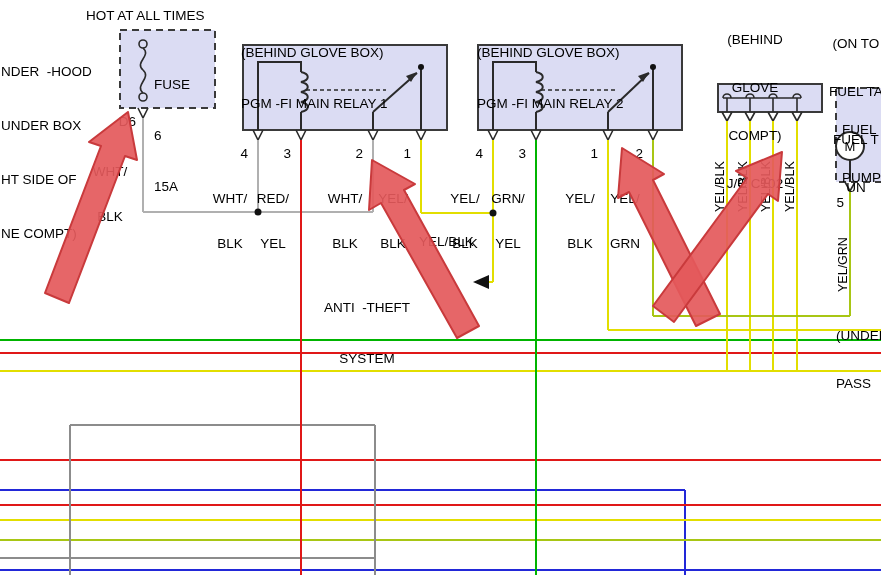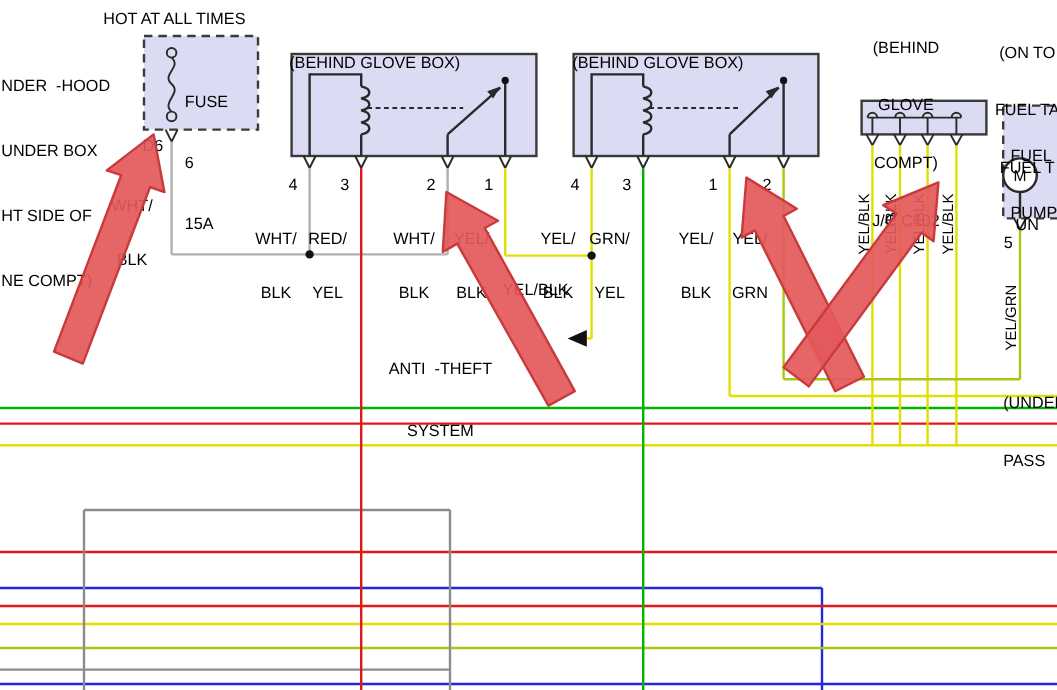--- a/index.html
+++ b/index.html
@@ -190,23 +190,25 @@
     </div>
 
     <div class="t rt" style="left:110px;top:114px;width:26px;">D6</div>
     <div class="t ctr" style="left:88px;top:134px;width:44px;">
       <div>WHT/</div>
       <div>BLK</div>
     </div>
 
     <div class="t hdr" style="left:241px;top:10px;">
       <div>(BEHIND GLOVE BOX)</div>
+      <div>PGM -FI MAIN RELAY 1</div>
     </div>
     <div class="t hdr" style="left:477px;top:10px;">
       <div>(BEHIND GLOVE BOX)</div>
+      <div>PGM -FI MAIN RELAY 2</div>
     </div>
 
     <div class="t rt" style="left:232px;top:146px;width:16px;">4</div>
     <div class="t rt" style="left:275px;top:146px;width:16px;">3</div>
     <div class="t rt" style="left:347px;top:146px;width:16px;">2</div>
     <div class="t rt" style="left:395px;top:146px;width:16px;">1</div>
 
     <div class="t ctr" style="left:206px;top:161px;width:48px;">
       <div>WHT/</div>
       <div>BLK</div>

